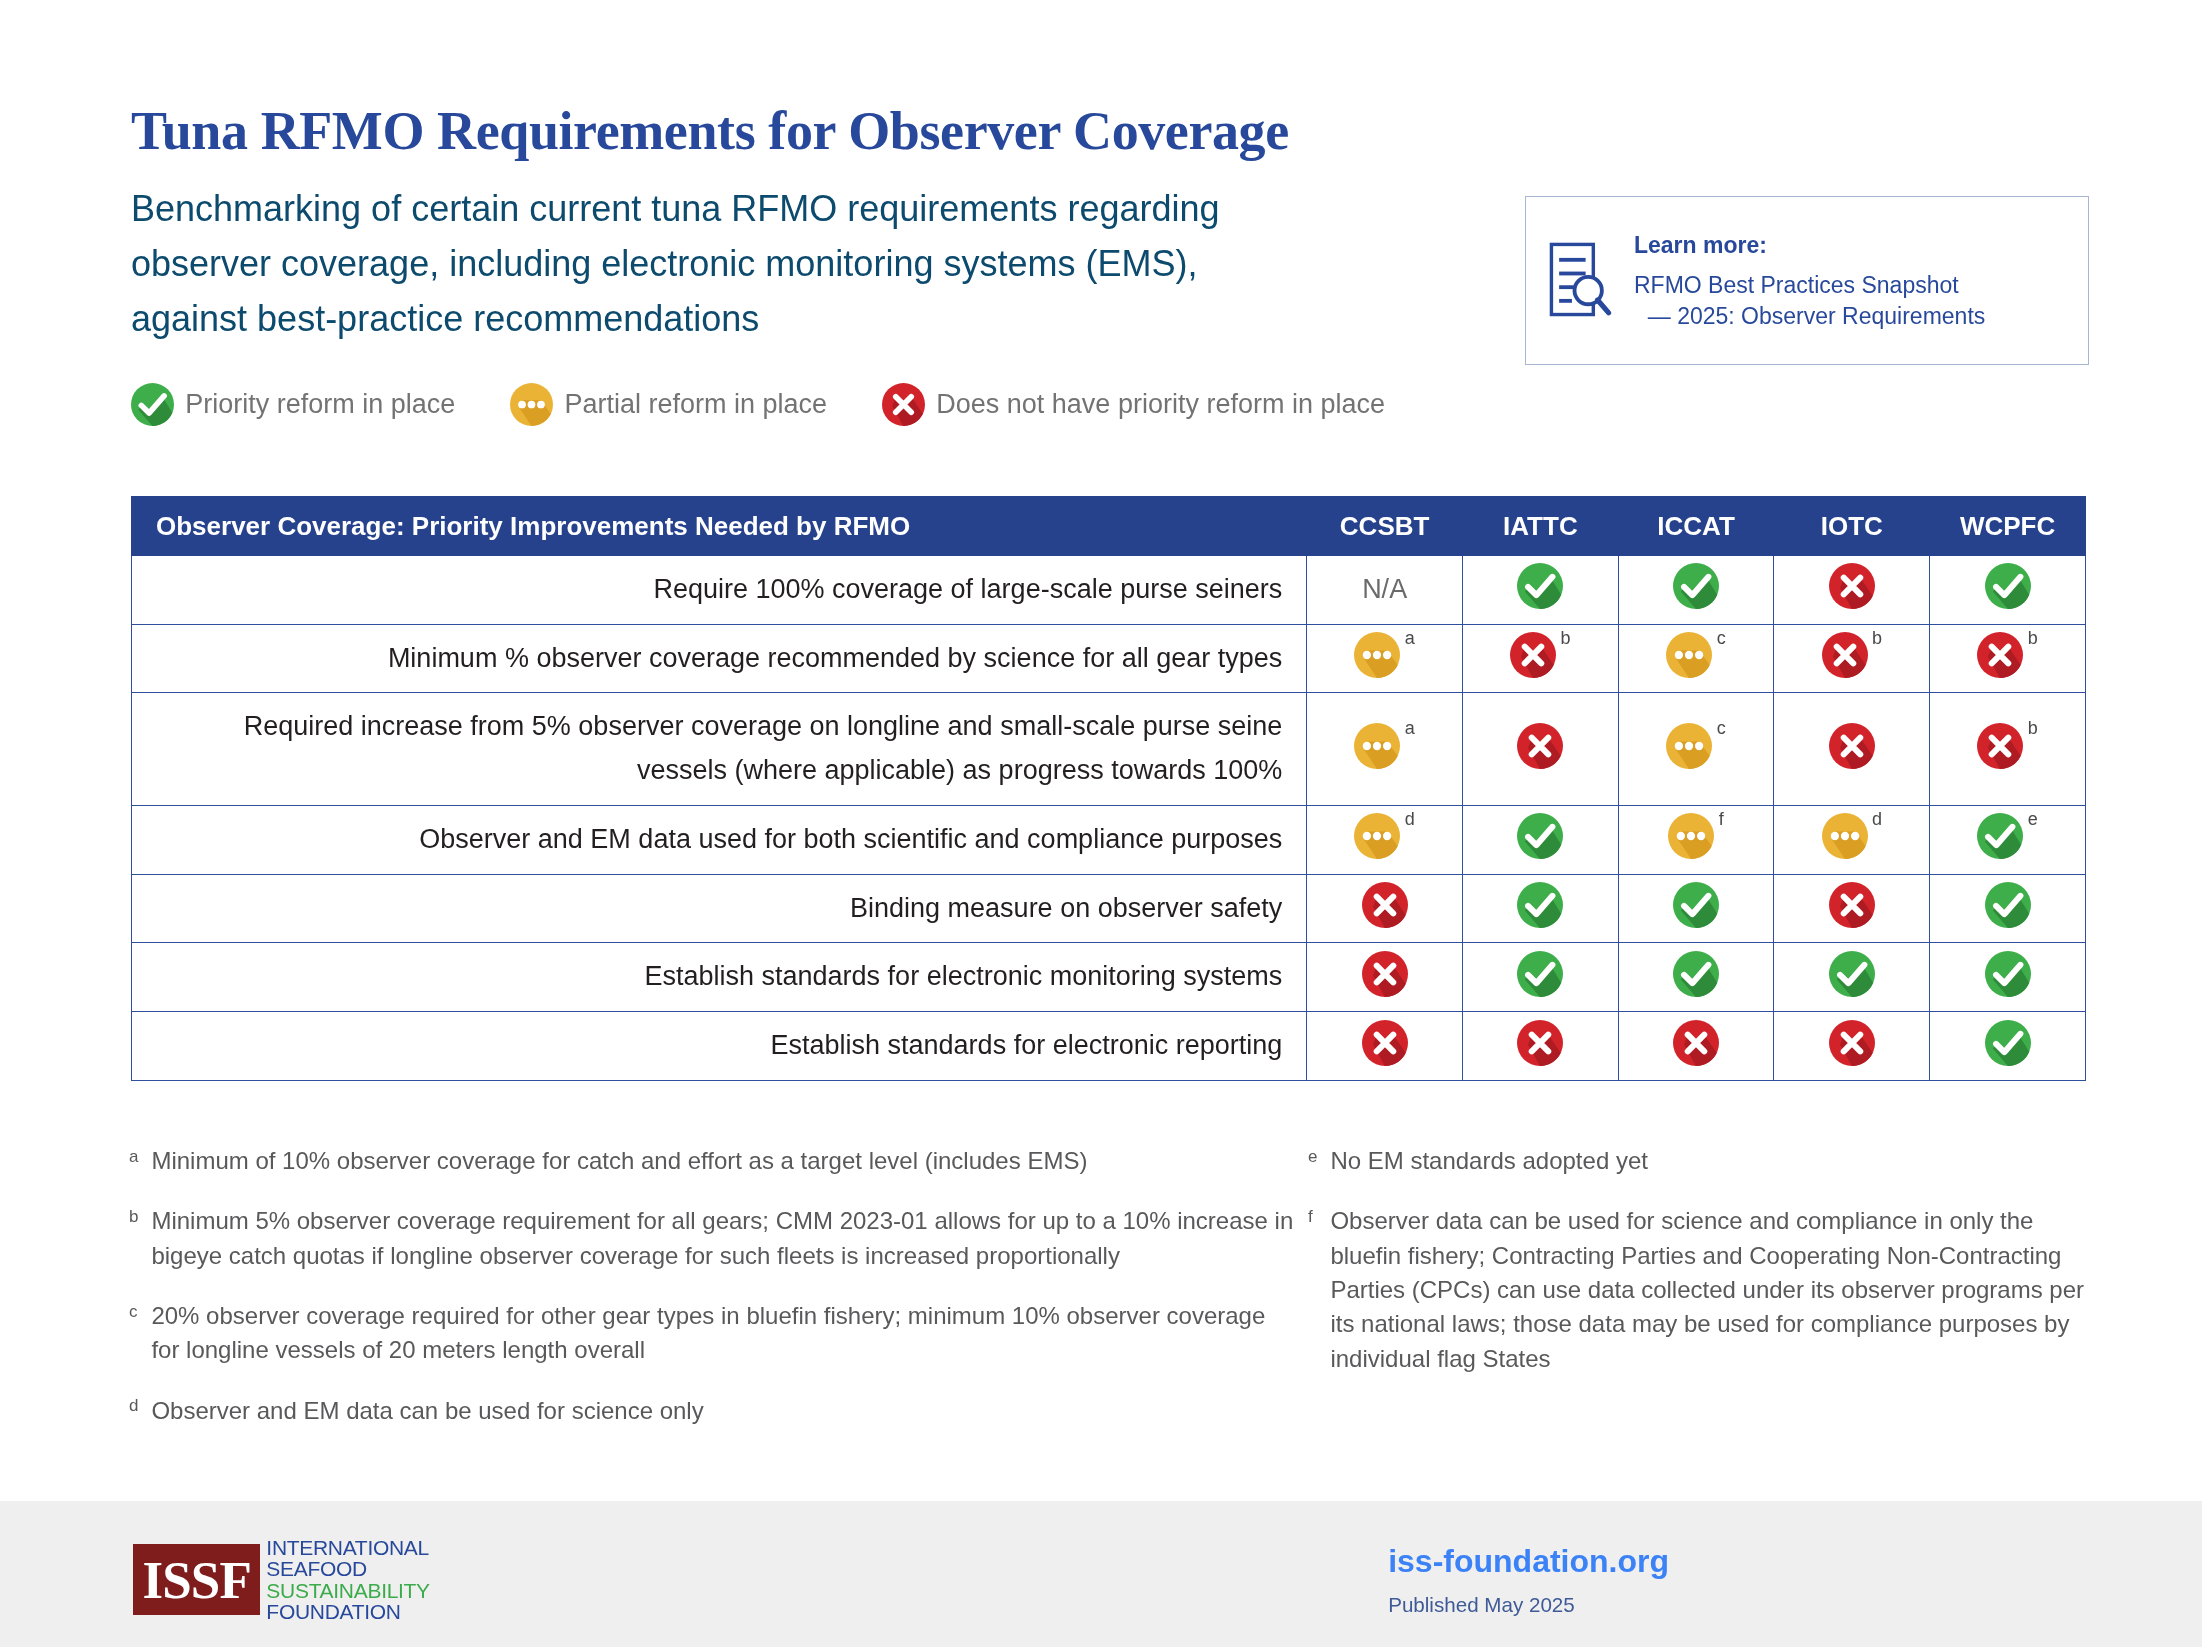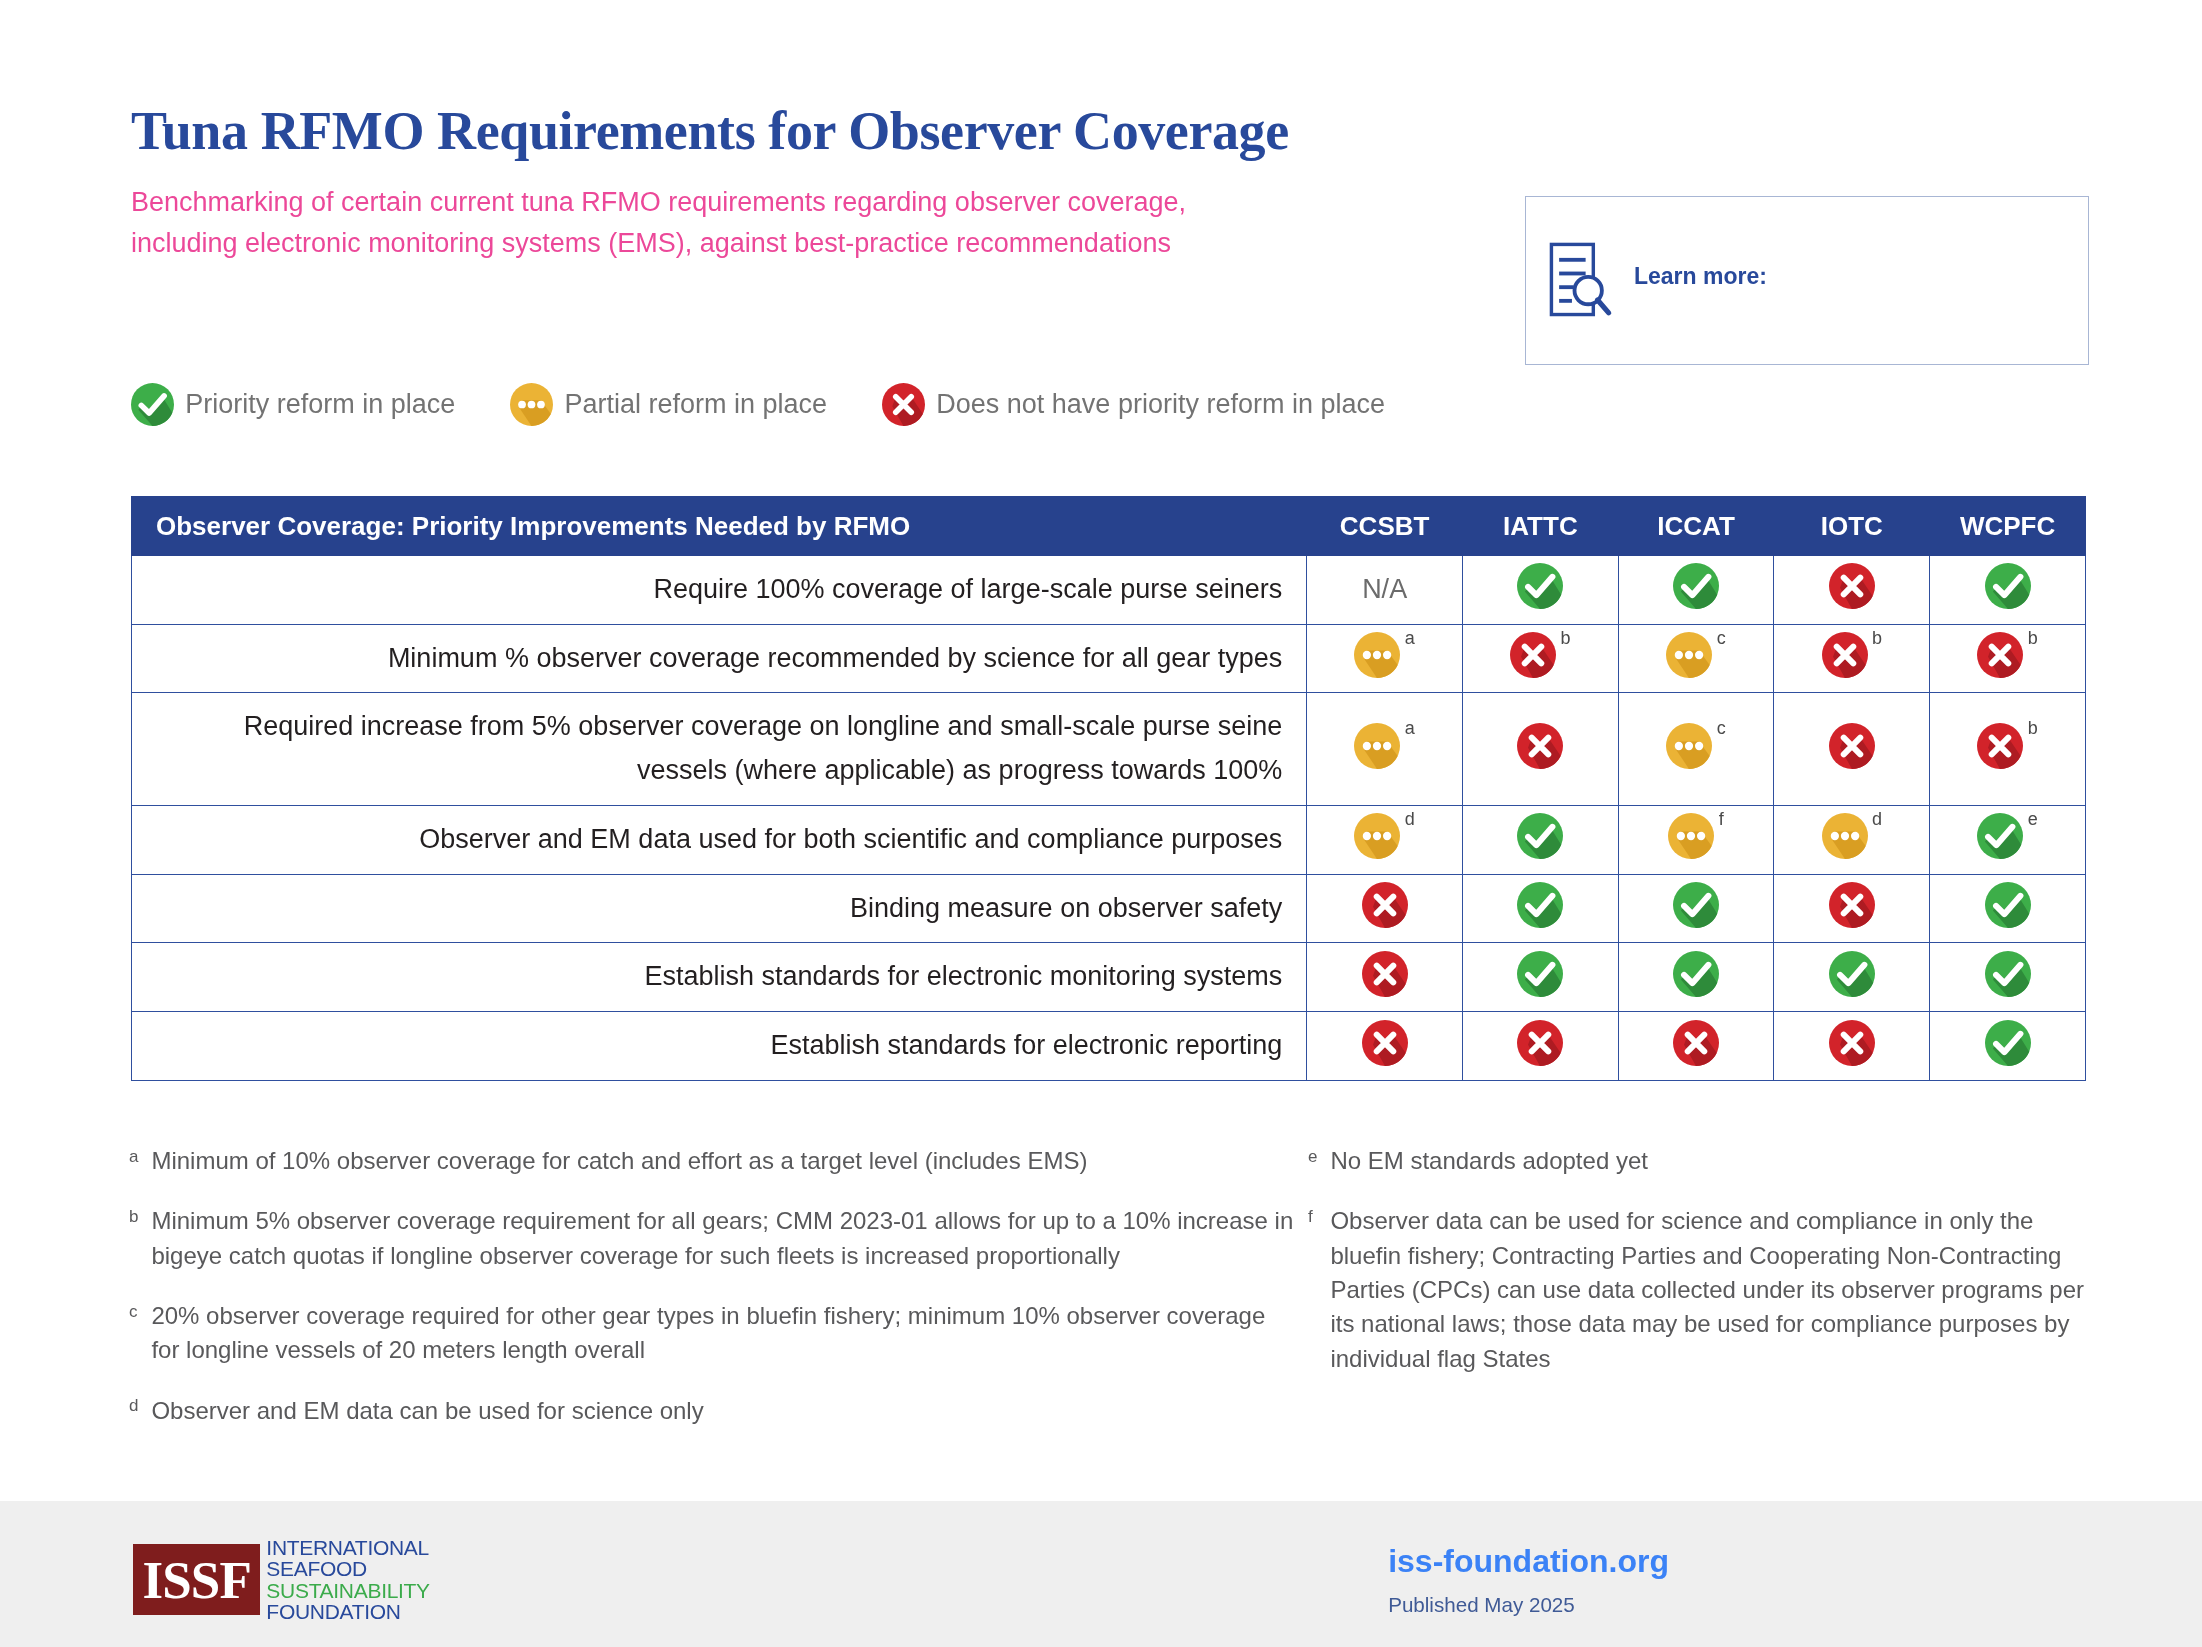--- a/index.html
+++ b/index.html
@@ -36,23 +36,23 @@
     font-family: "Liberation Serif", serif;
     font-weight: bold;
     font-size: 54px;
     line-height: 1.05;
     color: #28499B;
     letter-spacing: -0.4px;
   }
 
   .subtitle {
     margin-top: 22.4px;
-    font-size: 27px;
+    font-size: 36px;
     line-height: 1.52;
-    color: #ec4899;
+    color: #0c4a6e;
     max-width: 1144px;
     font-weight: 400;
   }
 
   
   .learn-box {
     position: absolute;
     left: 1525px;
     top: 196px;
     width: 564px;
@@ -292,20 +292,24 @@
         <line x1="13" y1="22" x2="44" y2="22" stroke="#28499B" stroke-width="4.5"></line>
         <line x1="13" y1="38" x2="44" y2="38" stroke="#28499B" stroke-width="4.5"></line>
         <line x1="13" y1="54" x2="30" y2="54" stroke="#28499B" stroke-width="4.5"></line>
         <line x1="13" y1="70" x2="28" y2="70" stroke="#28499B" stroke-width="4.5"></line>
         <circle cx="47" cy="58" r="16" fill="#ffffff" stroke="#28499B" stroke-width="4.5"></circle>
         <line x1="58" y1="69" x2="71" y2="84" stroke="#28499B" stroke-width="6" stroke-linecap="round"></line>
       </svg>
     </div>
     <div class="learn-text">
       <div class="learn-title">Learn more:</div>
+      <a class="learn-link" href="#">
+        <span>RFMO Best Practices Snapshot</span>
+        <span class="learn-link-l2">— 2025: Observer Requirements</span>
+      </a>
     </div>
   </div>
 
   <div class="legend">
     <div class="legend-item">
       <span class="ico ico-lg">
           <svg viewBox="0 0 100 100" xmlns="http://www.w3.org/2000/svg">
             <circle cx="50" cy="50" r="50" fill="#3DAE49"></circle>
             <path d="M50 100 A50 50 0 0 0 96 69 L72 30 L40 62 L28 50 L17 62 Z" fill="#2E8B3A"></path>
             <path d="M24 52 L42 70 L77 30" fill="none" stroke="#fff" stroke-width="13" stroke-linecap="round" stroke-linejoin="round"></path>

